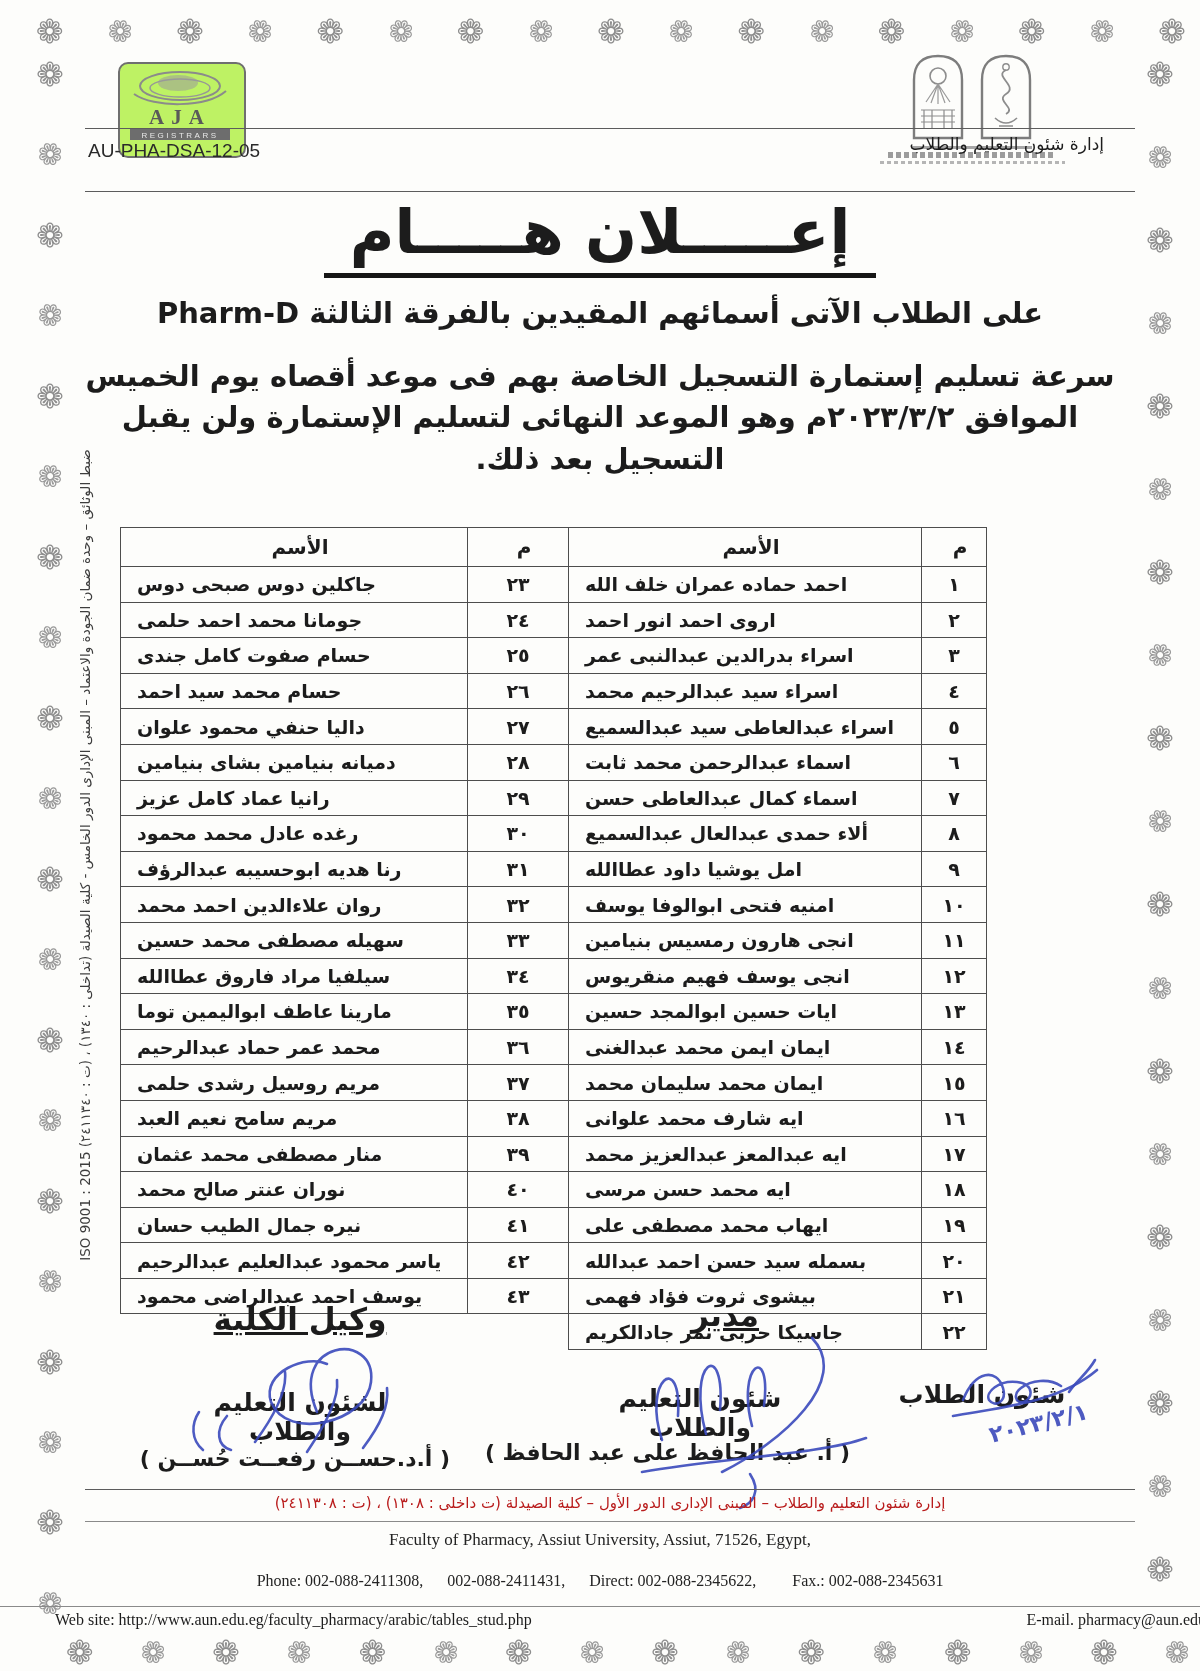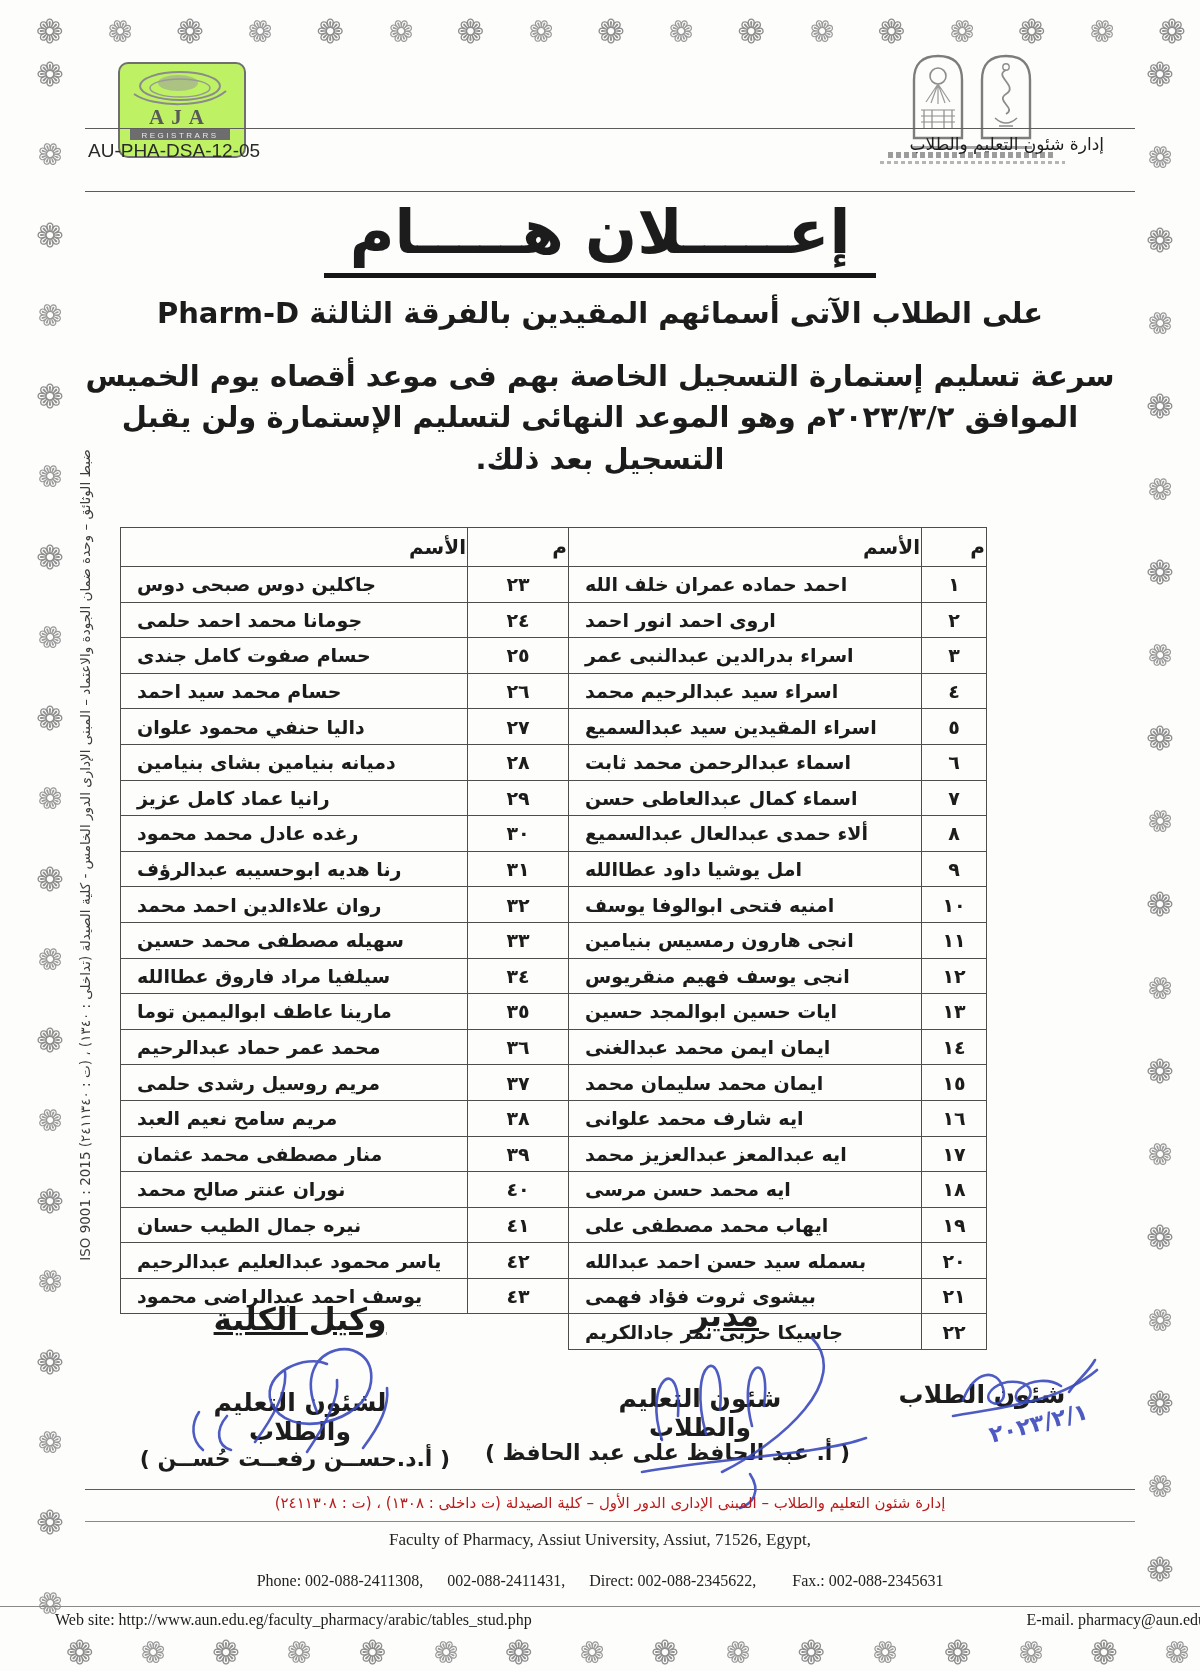--- a/index.html
+++ b/index.html
@@ -39,21 +39,21 @@
 
   .p1{position:absolute;left:85px;top:296px;width:1030px;text-align:center;direction:rtl;
       font-size:29px;font-weight:700;}
   .p2{position:absolute;left:85px;top:356px;width:1030px;text-align:center;direction:rtl;
       font-size:29px;font-weight:700;line-height:1.43;white-space:pre-line;}
 
   
   table.roster{position:absolute;left:120px;top:527px;width:866px;border-collapse:collapse;
       direction:rtl;table-layout:fixed;}
   table.roster th,table.roster td{border:1px solid #4d4d4d;font-weight:700;overflow:hidden;}
-  table.roster th{height:36px;font-size:20px;text-align:right;padding-left:13px;}
+  table.roster th{height:36px;font-size:20px;text-align:center;padding-left:13px;}
   table.roster td{height:32.6px;font-size:19px;}
   td.num{text-align:center;font-size:17px;}
   td.name{text-align:left;padding:0 14px 0 16px;}
   td.absent{border:none !important;}
 
   
   .role,.sigtitle,.signame{position:absolute;direction:rtl;text-align:center;font-weight:700;}
   .role{font-size:31px;text-decoration:underline;}
   .sigtitle{font-size:25px;}
   .signame{font-size:22px;white-space:nowrap;}
@@ -244,21 +244,21 @@
           <td class="name">حسام صفوت كامل جندى</td>
         </tr>
         <tr>
           <td class="num">٤</td>
           <td class="name">اسراء سيد عبدالرحيم محمد</td>
           <td class="num">٢٦</td>
           <td class="name">حسام محمد سيد احمد</td>
         </tr>
         <tr>
           <td class="num">٥</td>
-          <td class="name">اسراء المقيدين سيد عبدالسميع</td>
+          <td class="name">اسراء عبدالعاطى سيد عبدالسميع</td>
           <td class="num">٢٧</td>
           <td class="name">داليا حنفي محمود علوان</td>
         </tr>
         <tr>
           <td class="num">٦</td>
           <td class="name">اسماء عبدالرحمن محمد ثابت</td>
           <td class="num">٢٨</td>
           <td class="name">دميانه بنيامين بشاى بنيامين</td>
         </tr>
         <tr>

